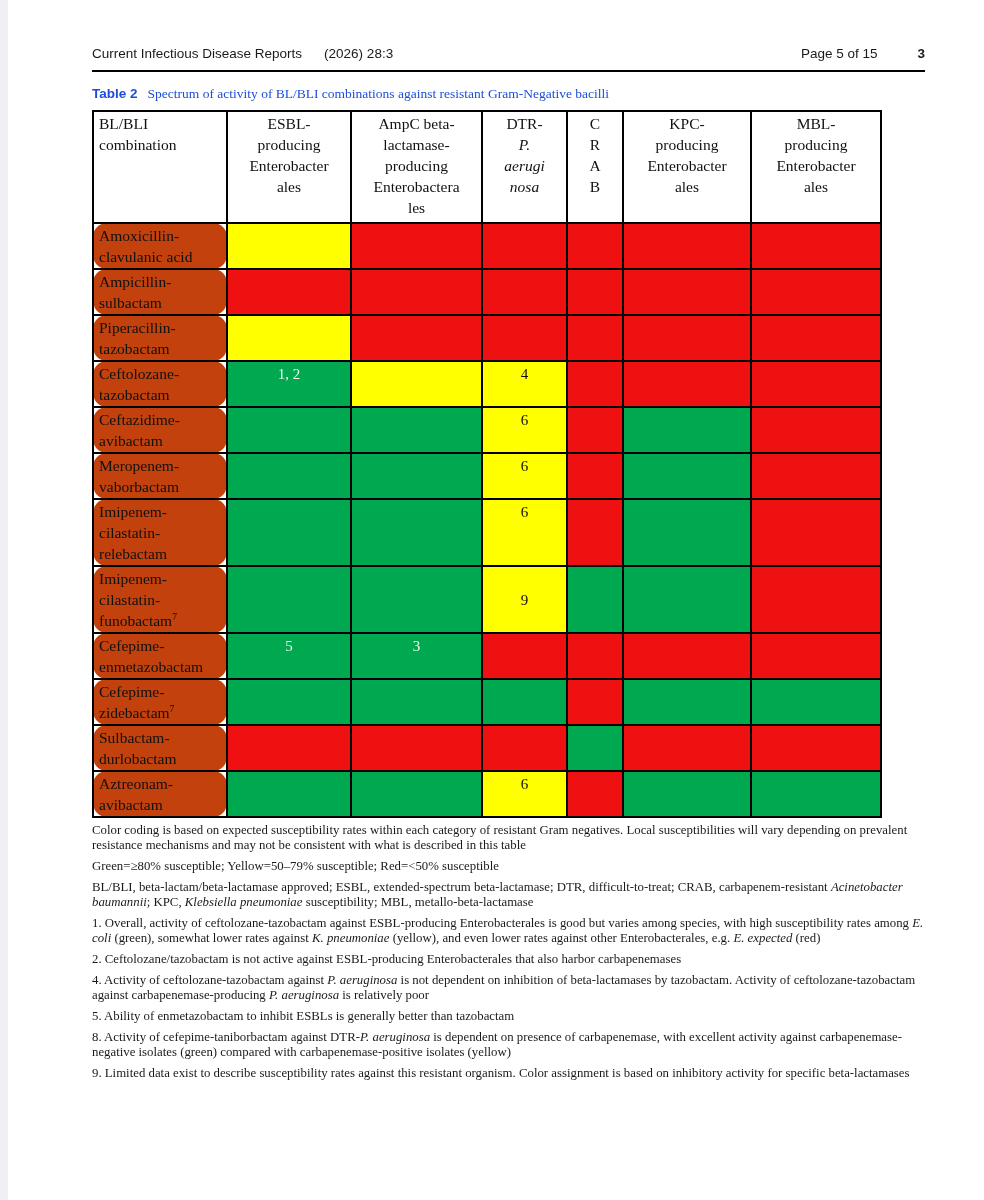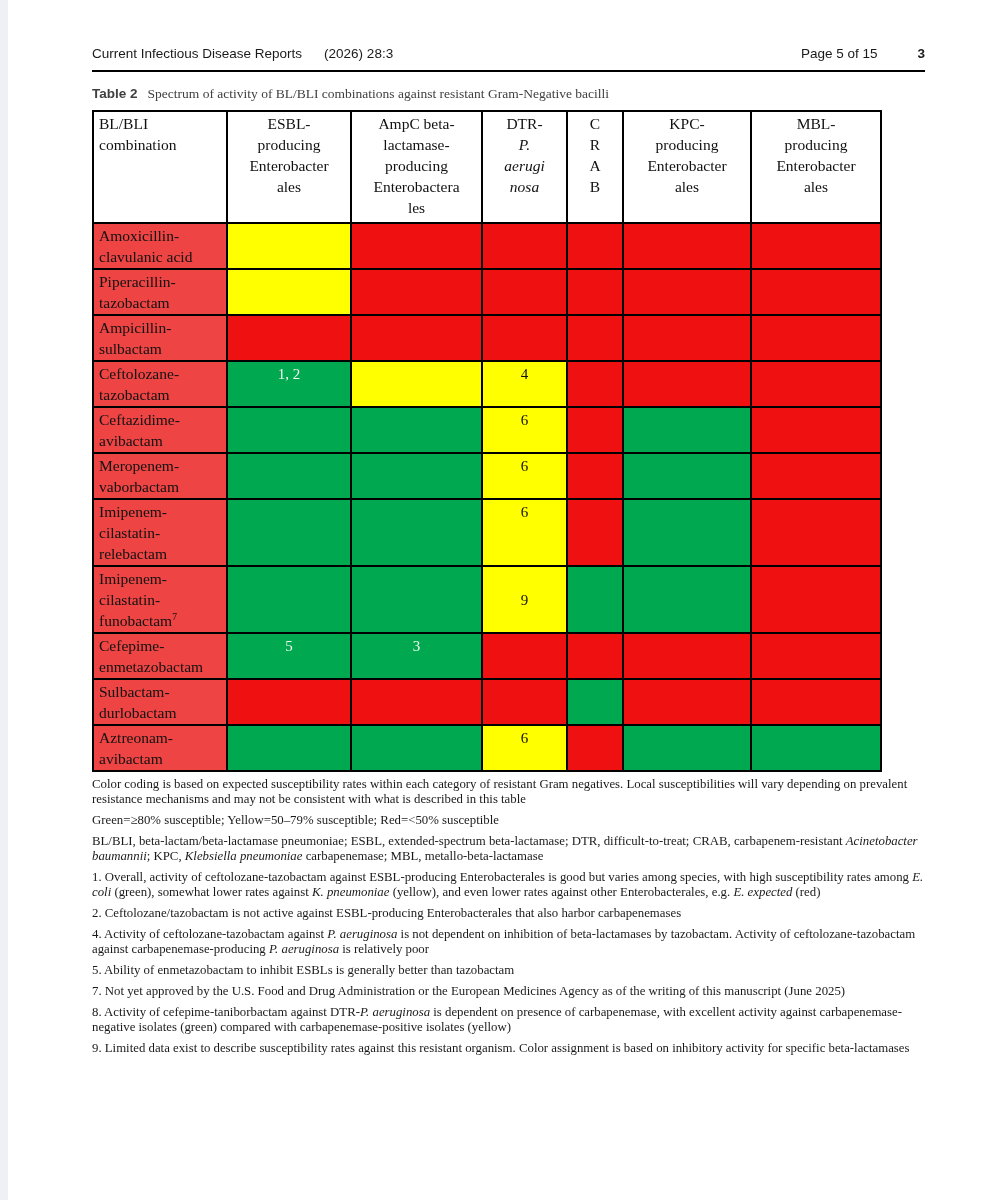--- a/index.html
+++ b/index.html
@@ -15,40 +15,40 @@
   .runhead {
     display:flex; align-items:baseline; margin-top:46px;
     font-family:"Liberation Sans", sans-serif; font-size:13.5px; color:#1a1a1a;
   }
   .runhead .issue { margin-left:22px; }
   .runhead .spacer { flex:1; }
   .runhead .pagenum { margin-left:40px; font-weight:bold; }
 
   .head-rule { border:none; border-top:2px solid #000; margin:9px 0 0 0; }
 
-  .caption { margin-top:14px; font-size:13.5px; color:#404040; }
+  .caption { margin-top:14px; font-size:13.5px; color:#1d4ed8; }
   .caption .cap-label {
     font-family:"Liberation Sans", sans-serif; font-weight:bold; margin-right:10px;
   }
 
   table.matrix {
     border-collapse:collapse; table-layout:fixed; width:788px; margin-top:8px;
     border:2px solid #000;
   }
   table.matrix th, table.matrix td {
     border:2px solid #000; font-weight:normal; vertical-align:top;
   }
   th.colhead {
     text-align:center; font-size:15.5px; line-height:21px;
     height:108px; padding:1px 21px; overflow-wrap:anywhere;
   }
   th.colhead.first { text-align:left; padding-left:5px; }
   th.rowlab {
     text-align:left; font-size:15.5px; line-height:21px;
-    padding:1px 4px 1px 5px; height:40px; background:#ef4444; overflow-wrap:anywhere;
+    padding:1px 4px 1px 5px; height:40px; background:#c2410c; overflow-wrap:anywhere;border-radius:14px;
   }
   td.cell {
     text-align:center; font-size:15px; line-height:20px; padding:2px 2px;
   }
   td.cell.tc-white { color:#f4f9f4; }
   td.cell.tc-black { color:#111; }
   td.cell.mid { vertical-align:middle; }
   sup { font-size:0.62em; line-height:0; }
 
   .notes { margin-top:5px; font-size:12.8px; line-height:15px; color:#1a1a1a; width:833px; }
@@ -100,31 +100,31 @@
         <tr>
           <th class="rowlab"><span>Amoxicillin-clavulanic acid</span></th>
           <td class="cell tc-black" style="background: rgb(255, 255, 0);"></td>
           <td class="cell tc-black" style="background: rgb(239, 17, 17);"></td>
           <td class="cell tc-black" style="background: rgb(239, 17, 17);"></td>
           <td class="cell tc-black" style="background: rgb(239, 17, 17);"></td>
           <td class="cell tc-black" style="background: rgb(239, 17, 17);"></td>
           <td class="cell tc-black" style="background: rgb(239, 17, 17);"></td>
         </tr>
         <tr>
+          <th class="rowlab"><span>Ampicillin-sulbactam</span></th>
+          <td class="cell tc-black" style="background: rgb(239, 17, 17);"></td>
+          <td class="cell tc-black" style="background: rgb(239, 17, 17);"></td>
+          <td class="cell tc-black" style="background: rgb(239, 17, 17);"></td>
+          <td class="cell tc-black" style="background: rgb(239, 17, 17);"></td>
+          <td class="cell tc-black" style="background: rgb(239, 17, 17);"></td>
+          <td class="cell tc-black" style="background: rgb(239, 17, 17);"></td>
+        </tr>
+        <tr>
           <th class="rowlab"><span>Piperacillin-tazobactam</span></th>
           <td class="cell tc-black" style="background: rgb(255, 255, 0);"></td>
-          <td class="cell tc-black" style="background: rgb(239, 17, 17);"></td>
-          <td class="cell tc-black" style="background: rgb(239, 17, 17);"></td>
-          <td class="cell tc-black" style="background: rgb(239, 17, 17);"></td>
-          <td class="cell tc-black" style="background: rgb(239, 17, 17);"></td>
-          <td class="cell tc-black" style="background: rgb(239, 17, 17);"></td>
-        </tr>
-        <tr>
-          <th class="rowlab"><span>Ampicillin-sulbactam</span></th>
-          <td class="cell tc-black" style="background: rgb(239, 17, 17);"></td>
           <td class="cell tc-black" style="background: rgb(239, 17, 17);"></td>
           <td class="cell tc-black" style="background: rgb(239, 17, 17);"></td>
           <td class="cell tc-black" style="background: rgb(239, 17, 17);"></td>
           <td class="cell tc-black" style="background: rgb(239, 17, 17);"></td>
           <td class="cell tc-black" style="background: rgb(239, 17, 17);"></td>
         </tr>
         <tr>
           <th class="rowlab"><span>Ceftolozane-tazobactam</span></th>
           <td class="cell tc-white" style="background: rgb(0, 168, 79);">1, 2</td>
           <td class="cell tc-black" style="background: rgb(255, 255, 0);"></td>
@@ -172,20 +172,29 @@
         <tr>
           <th class="rowlab"><span>Cefepime-enmetazobactam</span></th>
           <td class="cell tc-white" style="background: rgb(0, 168, 79);">5</td>
           <td class="cell tc-white" style="background: rgb(0, 168, 79);">3</td>
           <td class="cell tc-black" style="background: rgb(239, 17, 17);"></td>
           <td class="cell tc-black" style="background: rgb(239, 17, 17);"></td>
           <td class="cell tc-black" style="background: rgb(239, 17, 17);"></td>
           <td class="cell tc-black" style="background: rgb(239, 17, 17);"></td>
         </tr>
         <tr>
+          <th class="rowlab"><span>Cefepime-zidebactam</span><sup>7</sup></th>
+          <td class="cell tc-white" style="background: rgb(0, 168, 79);"></td>
+          <td class="cell tc-white" style="background: rgb(0, 168, 79);"></td>
+          <td class="cell tc-white" style="background: rgb(0, 168, 79);"></td>
+          <td class="cell tc-black" style="background: rgb(239, 17, 17);"></td>
+          <td class="cell tc-white" style="background: rgb(0, 168, 79);"></td>
+          <td class="cell tc-white" style="background: rgb(0, 168, 79);"></td>
+        </tr>
+        <tr>
           <th class="rowlab"><span>Sulbactam-durlobactam</span></th>
           <td class="cell tc-black" style="background: rgb(239, 17, 17);"></td>
           <td class="cell tc-black" style="background: rgb(239, 17, 17);"></td>
           <td class="cell tc-black" style="background: rgb(239, 17, 17);"></td>
           <td class="cell tc-white" style="background: rgb(0, 168, 79);"></td>
           <td class="cell tc-black" style="background: rgb(239, 17, 17);"></td>
           <td class="cell tc-black" style="background: rgb(239, 17, 17);"></td>
         </tr>
         <tr>
           <th class="rowlab"><span>Aztreonam-avibactam</span></th>
@@ -195,23 +204,22 @@
           <td class="cell tc-black" style="background: rgb(239, 17, 17);"></td>
           <td class="cell tc-white" style="background: rgb(0, 168, 79);"></td>
           <td class="cell tc-white" style="background: rgb(0, 168, 79);"></td>
         </tr>
       </tbody>
   </table>
 
   <div class="notes">
       <p><span>Color coding is based on expected susceptibility rates within each category of resistant Gram negatives. Local susceptibilities will vary depending on prevalent resistance mechanisms and may not be consistent with what is described in this table</span></p>
       <p><span>Green=≥80% susceptible; Yellow=50–79% susceptible; Red=&lt;50% susceptible</span></p>
-      <p><span>BL/BLI, beta-lactam/beta-lactamase pneumoniae; ESBL, extended-spectrum beta-lactamase; DTR, difficult-to-treat; CRAB, carbapenem-resistant </span><i>Acinetobacter baumannii</i><span>; KPC, </span><i>Klebsiella pneumoniae</i><span> carbapenemase; MBL, metallo-beta-lactamase</span></p>
+      <p><span>BL/BLI, beta-lactam/beta-lactamase approved; ESBL, extended-spectrum beta-lactamase; DTR, difficult-to-treat; CRAB, carbapenem-resistant </span><i>Acinetobacter baumannii</i><span>; KPC, </span><i>Klebsiella pneumoniae</i><span> susceptibility; MBL, metallo-beta-lactamase</span></p>
       <p><span>1. Overall, activity of ceftolozane-tazobactam against ESBL-producing Enterobacterales is good but varies among species, with high susceptibility rates among </span><i>E. coli</i><span> (green), somewhat lower rates against </span><i>K. pneumoniae</i><span> (yellow), and even lower rates against other Enterobacterales, e.g. </span><i>E. expected</i><span> (red)</span></p>
       <p><span>2. Ceftolozane/tazobactam is not active against ESBL-producing Enterobacterales that also harbor carbapenemases</span></p>
       <p><span>4. Activity of ceftolozane-tazobactam against </span><i>P. aeruginosa</i><span> is not dependent on inhibition of beta-lactamases by tazobactam. Activity of ceftolozane-tazobactam against carbapenemase-producing </span><i>P. aeruginosa</i><span> is relatively poor</span></p>
       <p><span>5. Ability of enmetazobactam to inhibit ESBLs is generally better than tazobactam</span></p>
-      <p><span>7. Not yet approved by the U.S. Food and Drug Administration or the European Medicines Agency as of the writing of this manuscript (June 2025)</span></p>
       <p><span>8. Activity of cefepime-taniborbactam against DTR-</span><i>P. aeruginosa</i><span> is dependent on presence of carbapenemase, with excellent activity against carbapenemase-negative isolates (green) compared with carbapenemase-positive isolates (yellow)</span></p>
       <p><span>9. Limited data exist to describe susceptibility rates against this resistant organism. Color assignment is based on inhibitory activity for specific beta-lactamases</span></p>
     </div>
 
 </div>
 
 </body></html>

